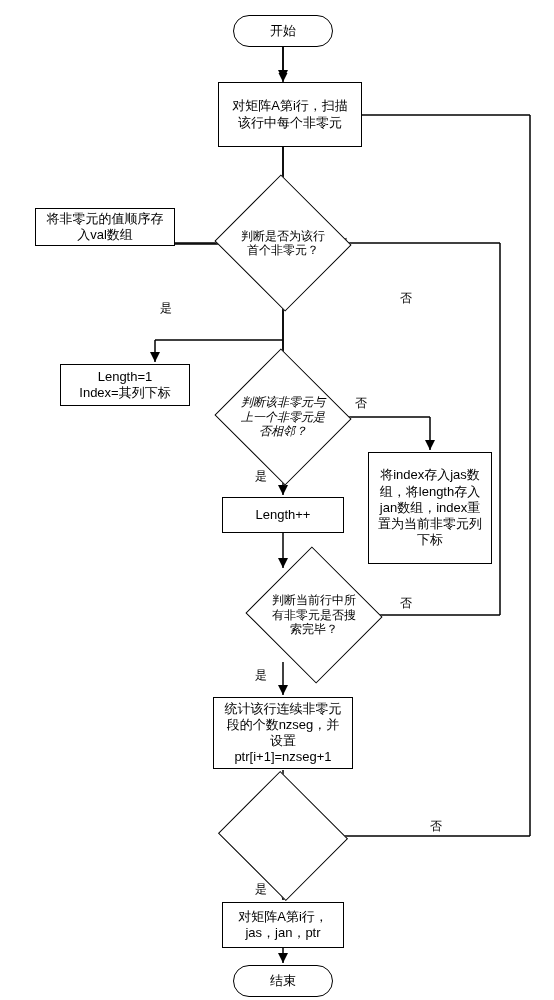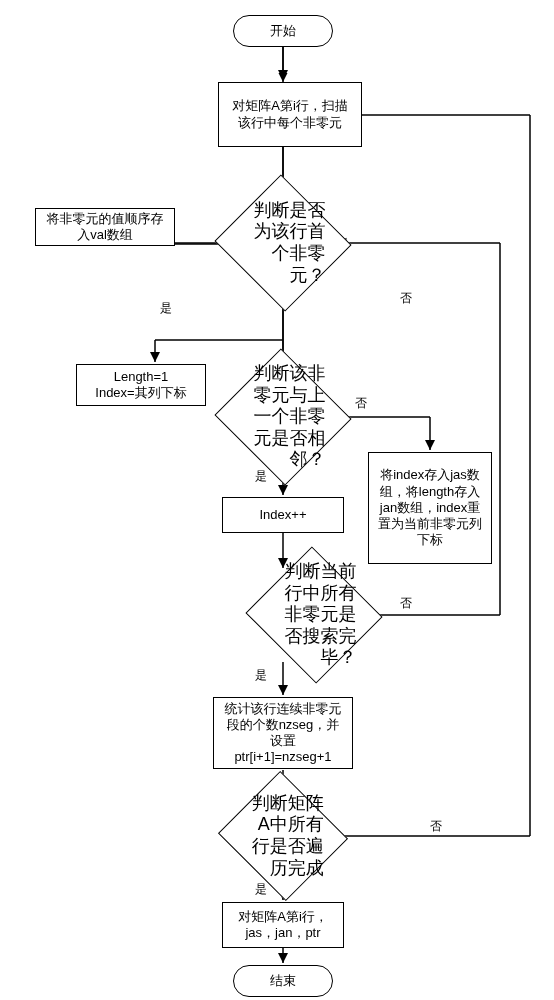--- a/index.html
+++ b/index.html
@@ -38,22 +38,22 @@
   .diamond {
     width: 100%;
     height: 100%;
     border: 1.5px solid #000;
     background: #fff;
     transform: rotate(45deg);
   }
   .diamond-text {
     position: absolute;
     width: 85%;
-    text-align: right;
-    font-size: 18px;
+    text-align: center;
+    font-size: 12px;
     line-height: 1.2;
     pointer-events: none;
   }
   .edge-label {
     position: absolute;
     font-size: 12px;
     background: transparent;
   }
   svg.flowlines {
     position: absolute;
@@ -146,50 +146,49 @@
 
 <div class="node process" style="left:35px; top:188px; width:140px; height:38px;margin-top:20px;">
   <span>将非零元的值顺序存入val数组</span>
 </div>
 
 <div class="diamond-wrap" style="left:233px; top:196px; width:100px; height:94px;">
   <div class="diamond"></div>
   <div class="diamond-text">判断是否为该行首个非零元？</div>
 </div>
 
-<div class="node process" style="left:60px; top:364px; width:130px; height:42px; white-space:pre-line;margin-left:16px;">
+<div class="node process" style="left:60px; top:364px; width:130px; height:42px; white-space:pre-line;">
   <span>Length=1
 Index=其列下标</span>
 </div>
 
-<div class="diamond-wrap" style="left:233px; top:370px; width:100px; height:94px;">
+<div class="diamond-wrap" style="left:233px; top:370px; width:100px; height:94px;font-style:italic;">
   <div class="diamond"></div>
   <div class="diamond-text">判断该非零元与上一个非零元是否相邻？</div>
 </div>
 
 <div class="node process" style="left:222px; top:497px; width:122px; height:36px;">
-  <span>Index++</span>
+  <span>Length++</span>
 </div>
 
 <div class="node process" style="left:368px; top:452px; width:124px; height:112px;">
   <span>将index存入jas数组，将length存入jan数组，index重置为当前非零元列下标</span>
 </div>
 
 <div class="diamond-wrap" style="left:233px; top:568px; width:100px; height:94px;margin-left:31px;">
   <div class="diamond"></div>
   <div class="diamond-text">判断当前行中所有非零元是否搜索完毕？</div>
 </div>
 
 <div class="node process" style="left:213px; top:697px; width:140px; height:72px;">
   <span>统计该行连续非零元段的个数nzseg，并设置ptr[i+1]=nzseg+1</span>
 </div>
 
 <div class="diamond-wrap" style="left:235px; top:792px; width:96px; height:88px;">
   <div class="diamond"></div>
-  <div class="diamond-text">判断矩阵A中所有行是否遍历完成</div>
 </div>
 
 <div class="node process" style="left:222px; top:902px; width:122px; height:46px;">
   <span>对矩阵A第i行，jas，jan，ptr</span>
 </div>
 
 <div class="node terminal" style="left:233px; top:965px; width:100px;">
   <span>结束</span>
 </div>
 

